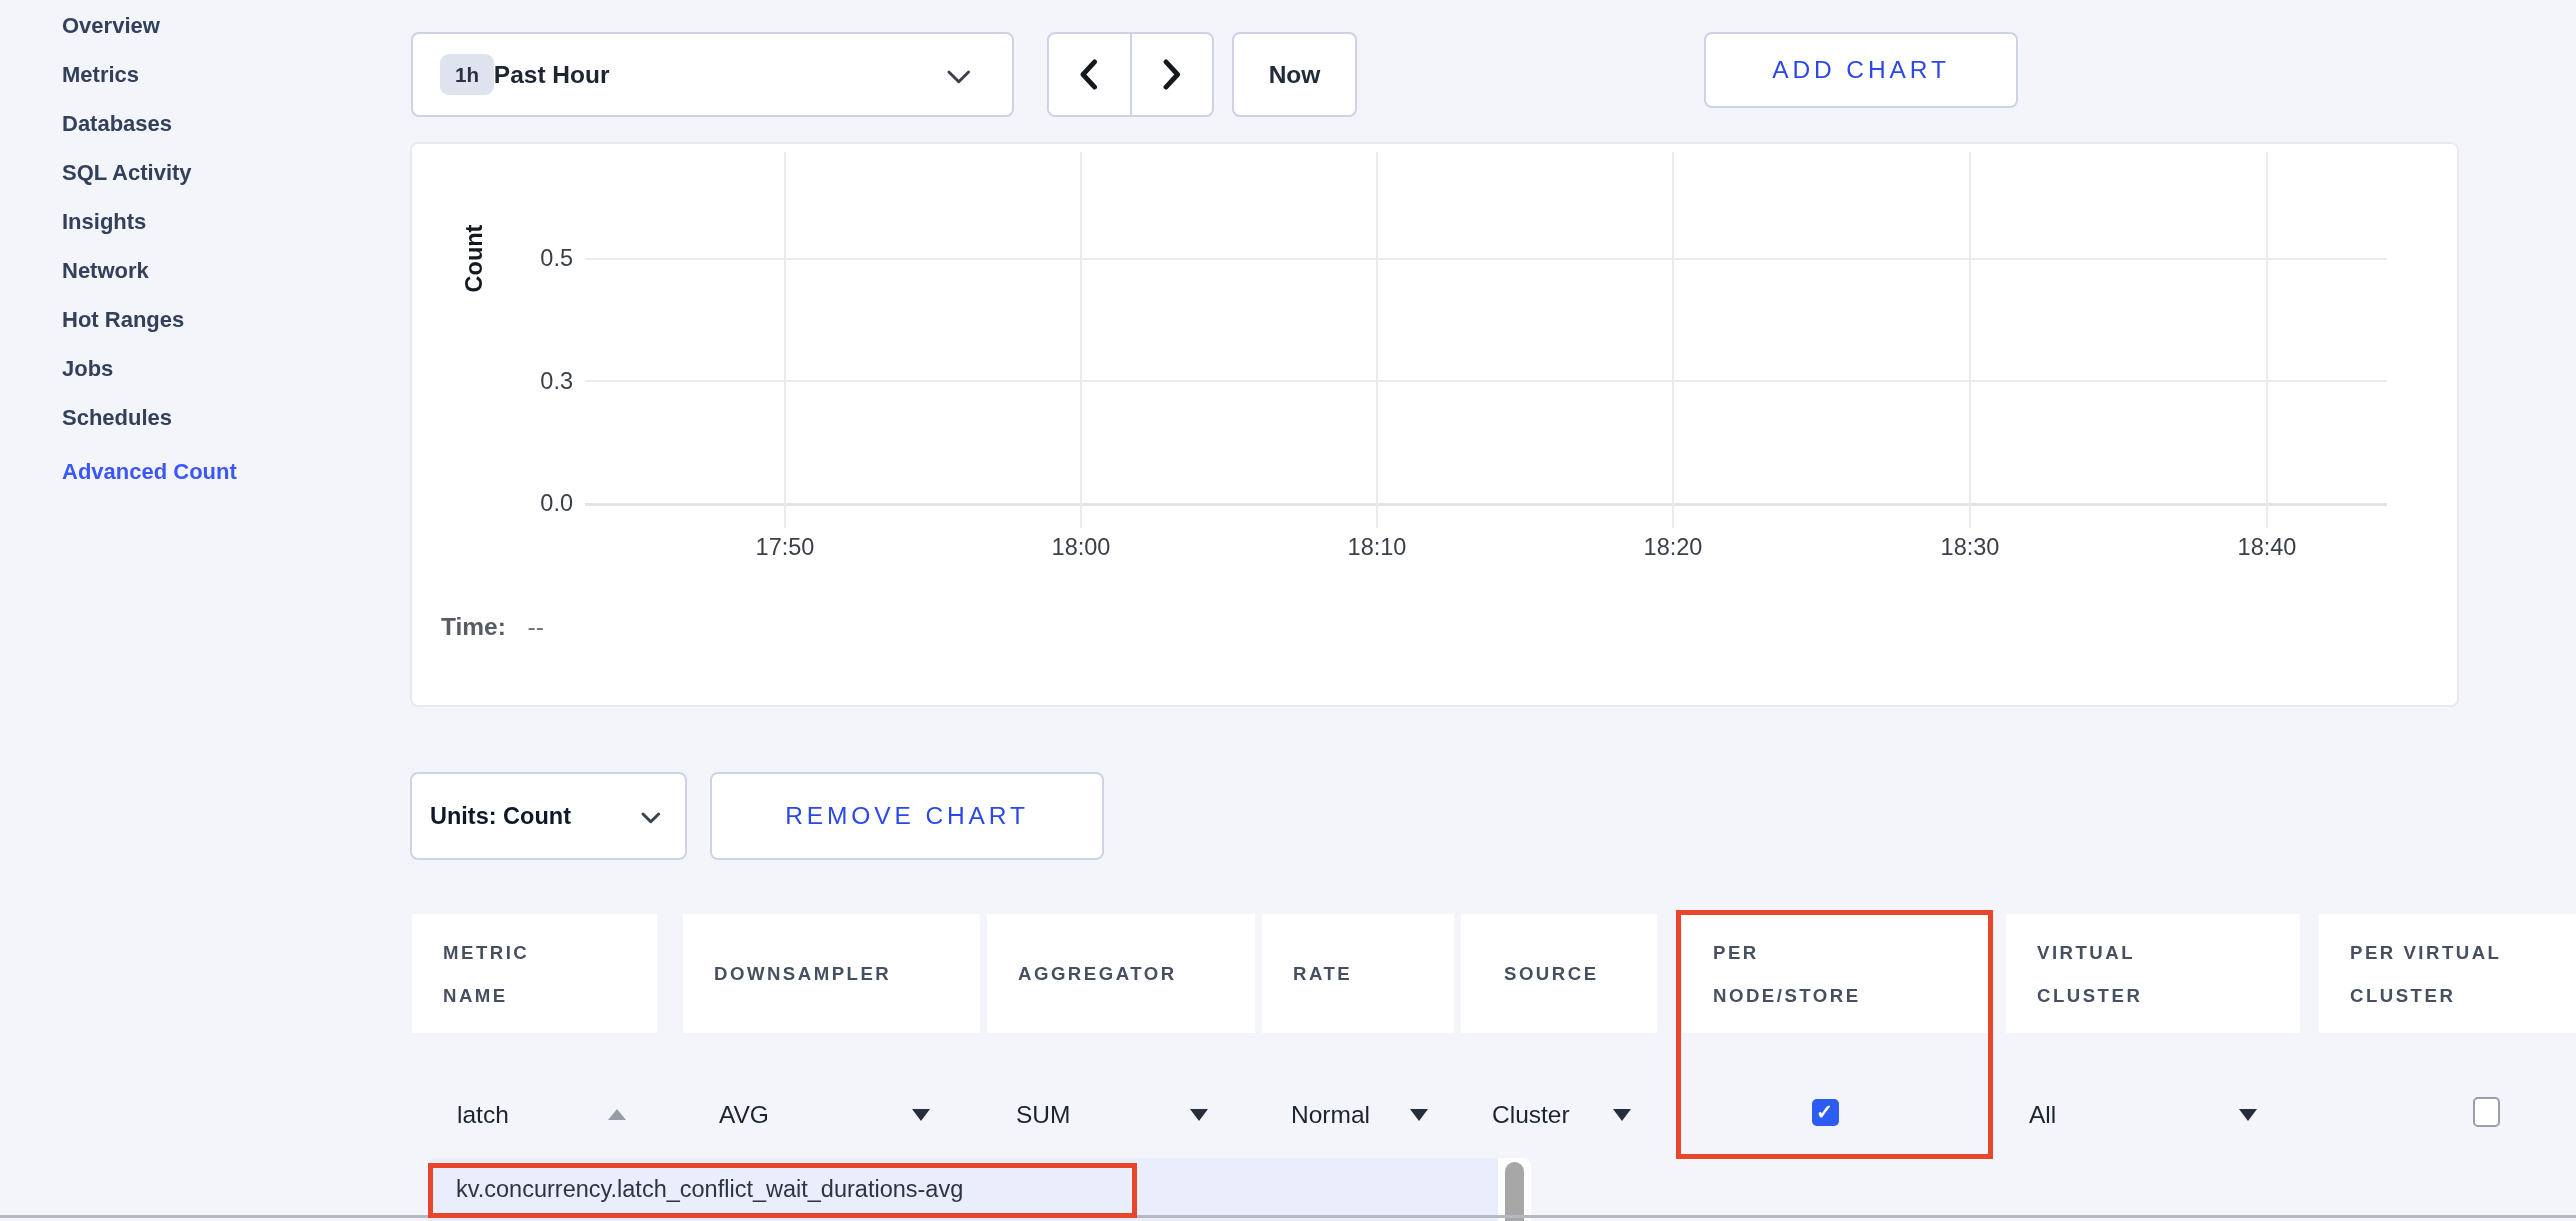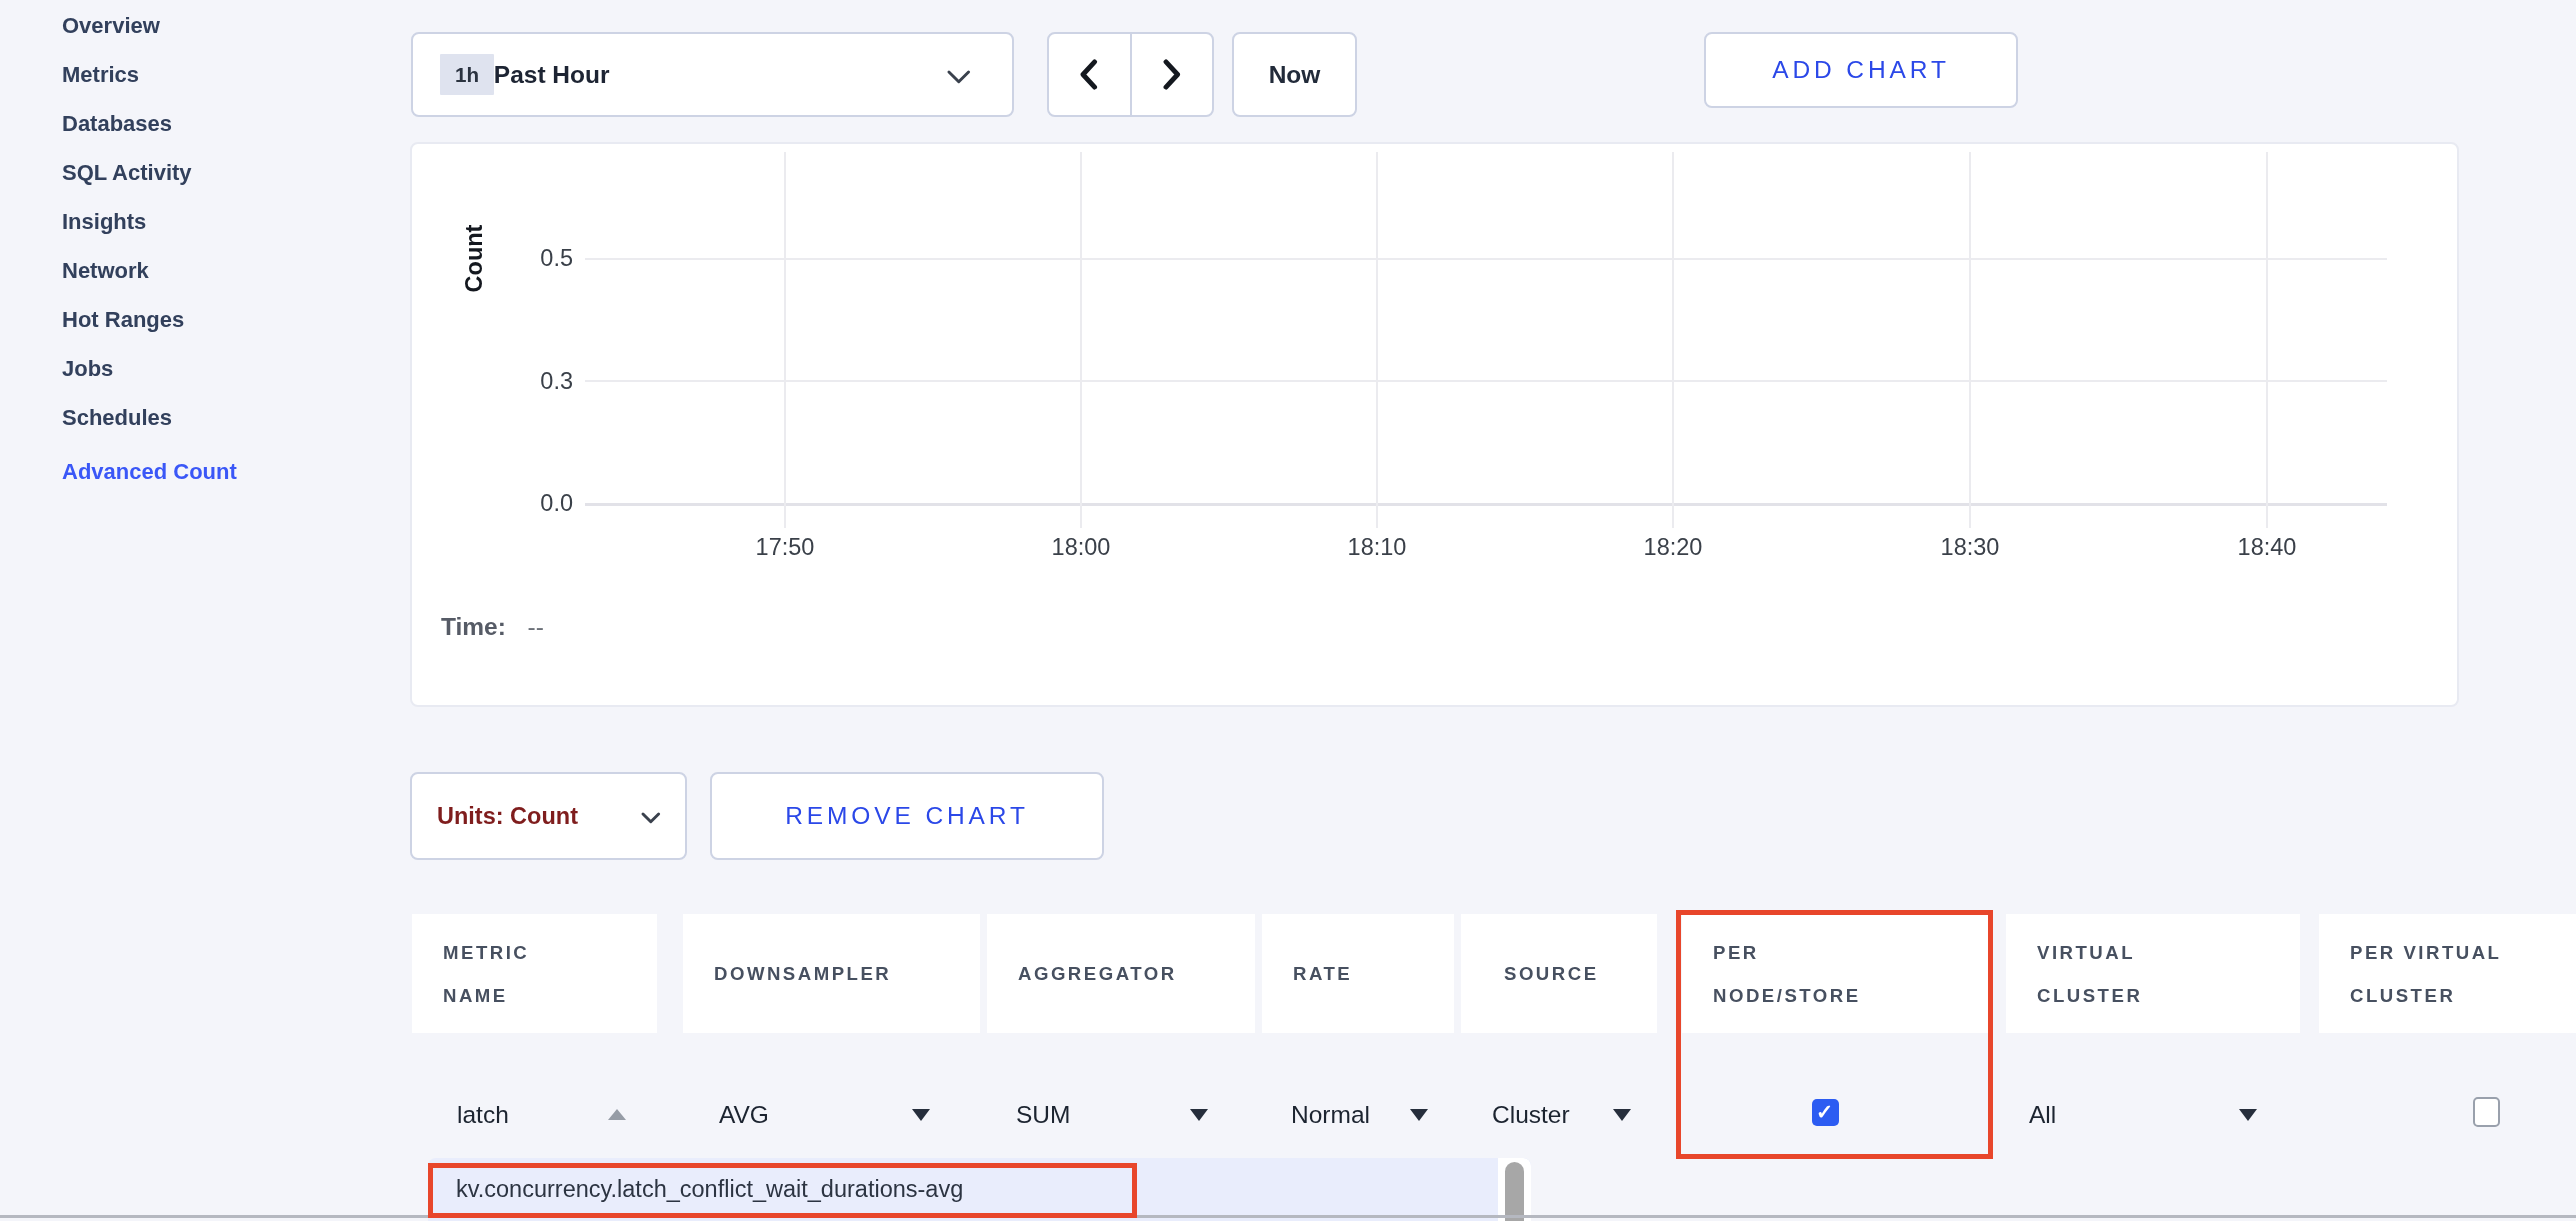--- a/index.html
+++ b/index.html
@@ -6,21 +6,21 @@
   *{box-sizing:border-box;font-family:"Liberation Sans",sans-serif;}
   #page{position:relative;width:2576px;height:1221px;background:#f4f5fa;overflow:hidden;}
 
   
   .sidebar{position:absolute;left:62px;top:11.8px;width:323px;}
   .nav-item{font-size:22px;font-weight:600;color:#32405c;line-height:27.4px;margin-bottom:21.6px;cursor:pointer;white-space:nowrap;}
   .nav-item.active{color:#3a57f7;margin-top:26.5px;}
 
   
   .time-selector{position:absolute;left:411px;top:32px;width:603px;height:85px;background:#fff;border:2px solid #cdd3e4;border-radius:7.8px;display:flex;align-items:center;cursor:pointer;}
-  .range-badge{margin-left:27.4px;background:#dfe3ef;border-radius:1px;padding:8.8px 14.7px;font-size:20.6px;font-weight:700;color:#2b3340;}
+  .range-badge{margin-left:27.4px;background:#dfe3ef;border-radius:9px;padding:8.8px 14.7px;font-size:20.6px;font-weight:700;color:#2b3340;}
   .range-label{font-size:24.5px;font-weight:600;color:#1d2433;}
   .chevron-down-svg{position:absolute;right:41px;top:35px;}
   .arrow-group{position:absolute;left:1047px;top:32px;width:167px;height:85px;background:#fff;border:2px solid #cdd3e4;border-radius:7.8px;display:flex;}
   .arrow-btn{flex:1;display:flex;align-items:center;justify-content:center;cursor:pointer;}
   .arrow-btn:first-child{border-right:2px solid #cdd3e4;}
   .now-btn{position:absolute;left:1232px;top:32px;width:125px;height:85px;background:#fff;border:2px solid #cdd3e4;border-radius:7.8px;font-size:24.5px;font-weight:700;color:#222b3a;display:flex;align-items:center;justify-content:center;cursor:pointer;}
   .add-chart-btn{position:absolute;left:1704px;top:32px;width:314px;height:76px;background:#fff;border:2px solid #cdd3e4;border-radius:7.8px;font-size:24.5px;letter-spacing:3.9px;color:#2b48e8;display:flex;align-items:center;justify-content:center;cursor:pointer;}
 
   
   .chart-card{position:absolute;left:410px;top:142px;width:2049px;height:565px;background:#fff;border:2px solid #e8eaf2;border-radius:7.8px;}
@@ -29,21 +29,21 @@
   .gridline-h{position:absolute;left:173px;width:1802px;height:2px;background:#ebebef;}
   .gridline-h.zero{height:2.9px;background:#e2e2e8;}
   .gridline-v{position:absolute;top:7.8px;width:2px;height:376px;background:#ebebef;}
   .x-tick{position:absolute;top:390px;width:118px;text-align:center;font-size:23.5px;color:#3a4049;}
   .time-footer{position:absolute;left:29px;top:469px;font-size:24.5px;}
   .time-footer .t-label{font-weight:700;color:#565b66;}
   .time-footer .t-value{color:#6b7078;margin-left:21.6px;}
 
   
   .units-select{position:absolute;left:410px;top:772px;width:277px;height:88px;background:#fff;border:2px solid #cdd3e4;border-radius:7.8px;display:flex;align-items:center;cursor:pointer;}
-  .units-select span{margin-left:25px;font-size:23.5px;font-weight:700;color:#7f1d1d;}
+  .units-select span{margin-left:18px;font-size:23.5px;font-weight:700;color:#0f172a;}
   .units-select svg{position:absolute;right:23.5px;top:37px;}
   .remove-chart-btn{position:absolute;left:710px;top:772px;width:394px;height:88px;background:#fff;border:2px solid #cdd3e4;border-radius:7.8px;font-size:24.5px;letter-spacing:3.9px;color:#2b48e8;display:flex;align-items:center;justify-content:center;cursor:pointer;}
 
   
   .hcell{position:absolute;top:914px;height:119px;background:#fff;display:flex;flex-direction:column;justify-content:center;padding-left:31px;font-size:18.6px;letter-spacing:2.5px;color:#475060;font-weight:600;line-height:43px;white-space:nowrap;}
   .ctrl{position:absolute;top:1098px;height:33px;font-size:24.5px;color:#1c2430;line-height:33px;display:flex;align-items:center;cursor:pointer;}
   .tri-down{width:0;height:0;border-left:9.8px solid transparent;border-right:9.8px solid transparent;border-top:12.7px solid #262e3c;position:absolute;top:1109px;}
   .tri-up{width:0;height:0;border-left:9.8px solid transparent;border-right:9.8px solid transparent;border-bottom:11.8px solid #969ca6;position:absolute;top:1109px;}
   .checkbox{position:absolute;top:1099px;width:27.4px;height:27.4px;border-radius:4.9px;cursor:pointer;}
   .checkbox.checked{background:#2c5cf2;}

